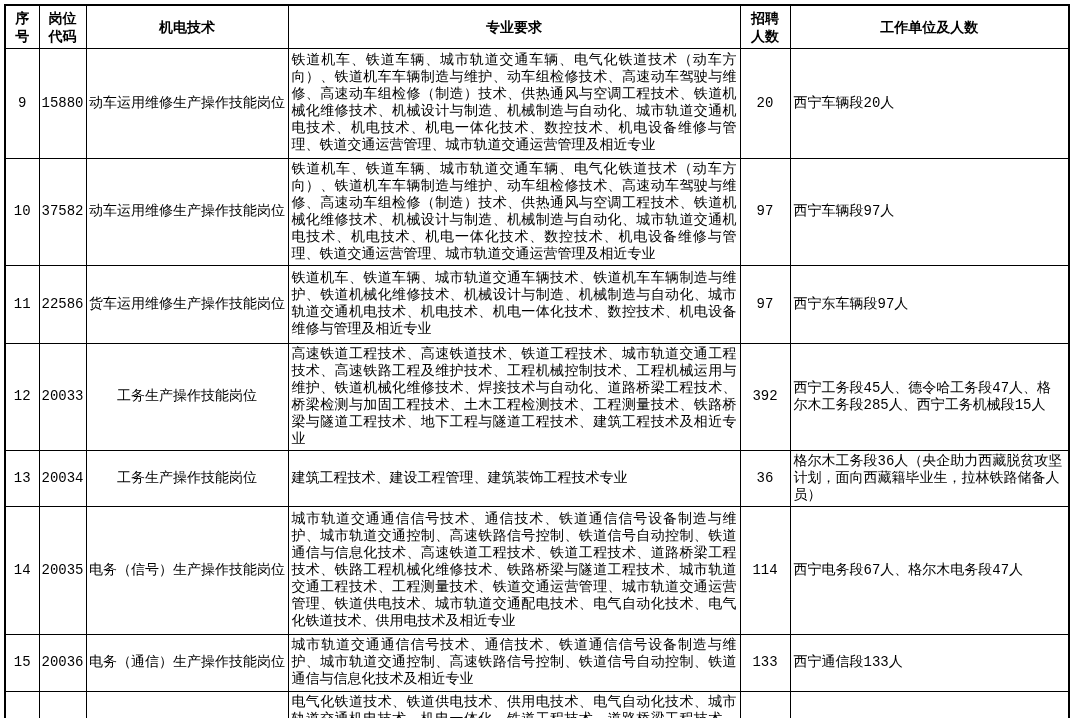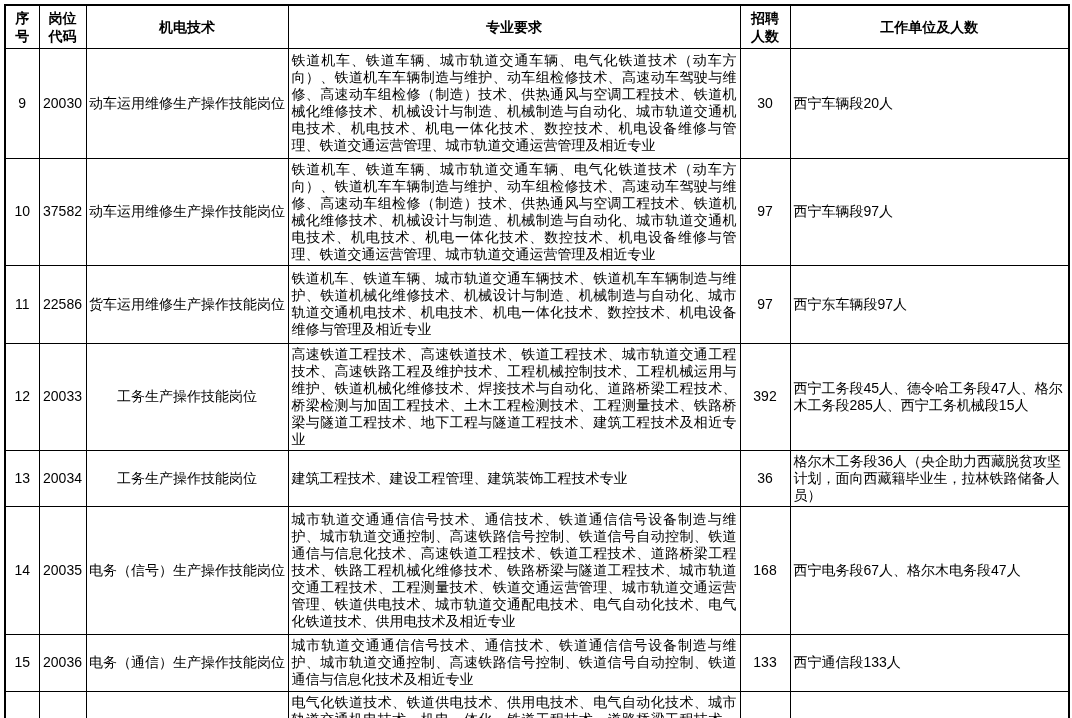--- a/index.html
+++ b/index.html
@@ -22,21 +22,21 @@
     font-family: "Liberation Sans", "DejaVu Sans", sans-serif;
     font-weight: 600;
     font-size: 14px;
     line-height: 18px;
     text-align: center;
     vertical-align: middle;
     white-space: pre-line;
     padding: 1px 0;
   }
   td {
-    font-family: Liberation Sans, sans-serif;
+    font-family: Liberation Mono, monospace;
     font-size: 14px;
     line-height: 17px;
     vertical-align: middle;
     padding: 2px 3px;
   }
   .c-no, .c-code, .c-count { text-align: center; padding: 2px 1px; }
   .c-pos { text-align: center; padding: 2px 1px; margin-top: 48px; }
   .c-majors { text-align: justify; }
   .c-units { text-align: left; margin-left: 24px; }
   tbody tr:nth-child(1) { height: 110px; }
@@ -70,24 +70,24 @@
         <th>机电技术</th>
         <th>专业要求</th>
         <th>招聘
 人数</th>
         <th>工作单位及人数</th>
       </tr>
     </thead>
     <tbody>
   <tr>
     <td class="c-no">9</td>
-    <td class="c-code">20030</td>
+    <td class="c-code">15880</td>
     <td class="c-pos">动车运用维修生产操作技能岗位</td>
     <td class="c-majors">铁道机车、铁道车辆、城市轨道交通车辆、电气化铁道技术（动车方向）、铁道机车车辆制造与维护、动车组检修技术、高速动车驾驶与维修、高速动车组检修（制造）技术、供热通风与空调工程技术、铁道机械化维修技术、机械设计与制造、机械制造与自动化、城市轨道交通机电技术、机电技术、机电一体化技术、数控技术、机电设备维修与管理、铁道交通运营管理、城市轨道交通运营管理及相近专业</td>
-    <td class="c-count">30</td>
+    <td class="c-count">20</td>
     <td class="c-units">西宁车辆段20人</td>
   </tr>
 
   <tr>
     <td class="c-no">10</td>
     <td class="c-code">37582</td>
     <td class="c-pos">动车运用维修生产操作技能岗位</td>
     <td class="c-majors">铁道机车、铁道车辆、城市轨道交通车辆、电气化铁道技术（动车方向）、铁道机车车辆制造与维护、动车组检修技术、高速动车驾驶与维修、高速动车组检修（制造）技术、供热通风与空调工程技术、铁道机械化维修技术、机械设计与制造、机械制造与自动化、城市轨道交通机电技术、机电技术、机电一体化技术、数控技术、机电设备维修与管理、铁道交通运营管理、城市轨道交通运营管理及相近专业</td>
     <td class="c-count">97</td>
     <td class="c-units">西宁车辆段97人</td>
@@ -118,21 +118,21 @@
     <td class="c-majors">建筑工程技术、建设工程管理、建筑装饰工程技术专业</td>
     <td class="c-count">36</td>
     <td class="c-units">格尔木工务段36人（央企助力西藏脱贫攻坚计划，面向西藏籍毕业生，拉林铁路储备人员）</td>
   </tr>
 
   <tr>
     <td class="c-no">14</td>
     <td class="c-code">20035</td>
     <td class="c-pos">电务（信号）生产操作技能岗位</td>
     <td class="c-majors">城市轨道交通通信信号技术、通信技术、铁道通信信号设备制造与维护、城市轨道交通控制、高速铁路信号控制、铁道信号自动控制、铁道通信与信息化技术、高速铁道工程技术、铁道工程技术、道路桥梁工程技术、铁路工程机械化维修技术、铁路桥梁与隧道工程技术、城市轨道交通工程技术、工程测量技术、铁道交通运营管理、城市轨道交通运营管理、铁道供电技术、城市轨道交通配电技术、电气自动化技术、电气化铁道技术、供用电技术及相近专业</td>
-    <td class="c-count">168</td>
+    <td class="c-count">114</td>
     <td class="c-units">西宁电务段67人、格尔木电务段47人</td>
   </tr>
 
   <tr>
     <td class="c-no">15</td>
     <td class="c-code">20036</td>
     <td class="c-pos">电务（通信）生产操作技能岗位</td>
     <td class="c-majors">城市轨道交通通信信号技术、通信技术、铁道通信信号设备制造与维护、城市轨道交通控制、高速铁路信号控制、铁道信号自动控制、铁道通信与信息化技术及相近专业</td>
     <td class="c-count">133</td>
     <td class="c-units">西宁通信段133人</td>

